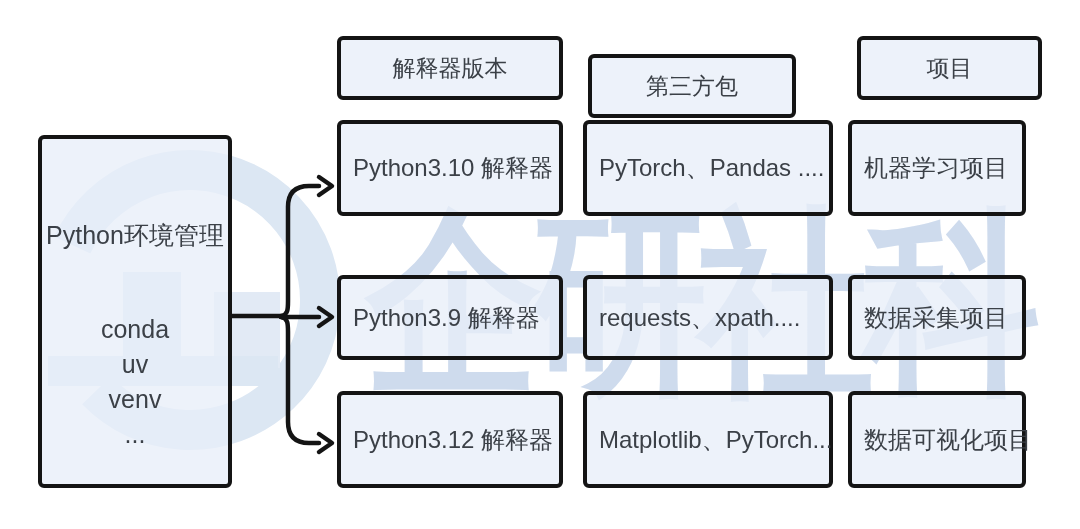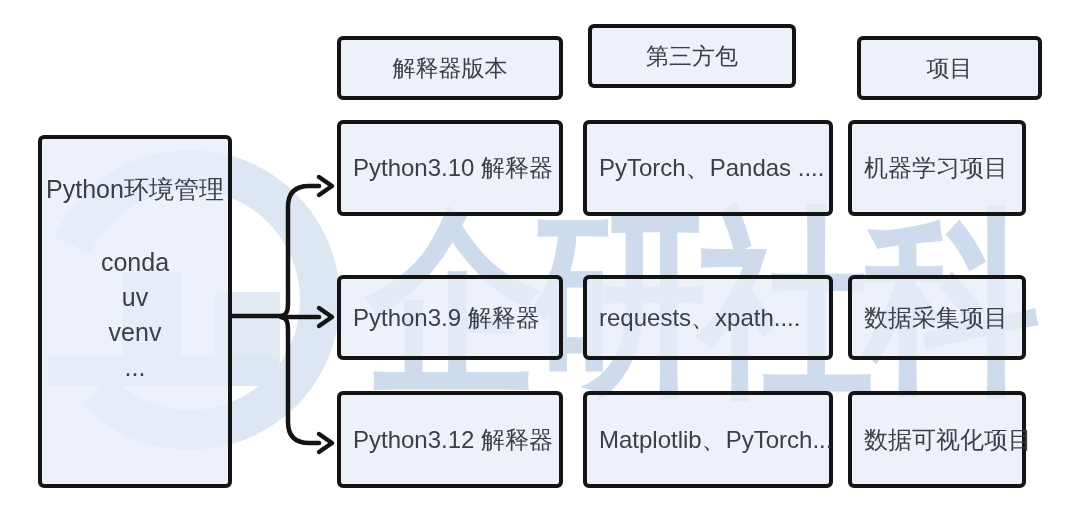--- a/index.html
+++ b/index.html
@@ -29,33 +29,33 @@
     border:4px solid #141414;
     border-radius:6px;
     box-sizing:border-box;
     display:flex;align-items:center;
   }
   .hdr{justify-content:center;font-size:23px;}
   .cell{font-size:24px;padding-left:12px;white-space:nowrap;}
   .cell.proj{}
   
   #hdr-interp {left:337px;top:36px;width:226px;height:64px;}
-  #hdr-pkgs   {left:588px;top:24px;width:208px;height:64px;}
+  #hdr-pkgs   {left:588px;top:54px;width:208px;height:64px;}
   #hdr-proj   {left:857px;top:36px;width:185px;height:64px;text-align:right;}
   
   .r1{top:120px;height:96px;} .r2{top:275px;height:85px;} .r3{top:391px;height:97px;}
   .c1{left:337px;width:226px;} .c2{left:583px;width:250px;} .c3{left:848px;width:178px;}
   
   #root-box{
     left:38px;top:135px;width:194px;height:353px;
     flex-direction:column;align-items:center;
-    padding-top:37px;justify-content:flex-start;
+    padding-top:83px;justify-content:flex-start;
   }
   #root-title{font-size:25px;line-height:27px;}
-  #root-tools{margin-top:42px;text-align:center;font-size:25px;line-height:35px;
+  #root-tools{margin-top:63px;text-align:center;font-size:25px;line-height:35px;
     display:flex;flex-direction:column;align-items:center;}
 </style>
 </head>
 <body>
 
 <div id="stage">
 
   <div id="wm-layer">
     <svg width="400" height="529" style="position:absolute;left:0;top:0;" viewBox="0 0 400 529">
       <circle cx="190" cy="300" r="130" fill="none" stroke="#dce7f3" stroke-width="40" stroke-dasharray="660 157" transform="rotate(205 190 300)"></circle>

